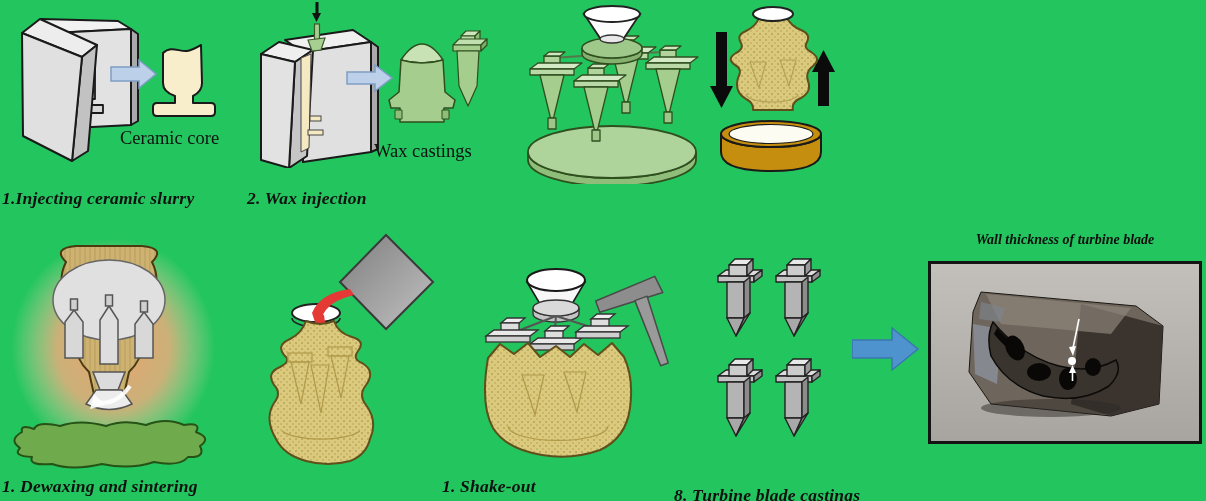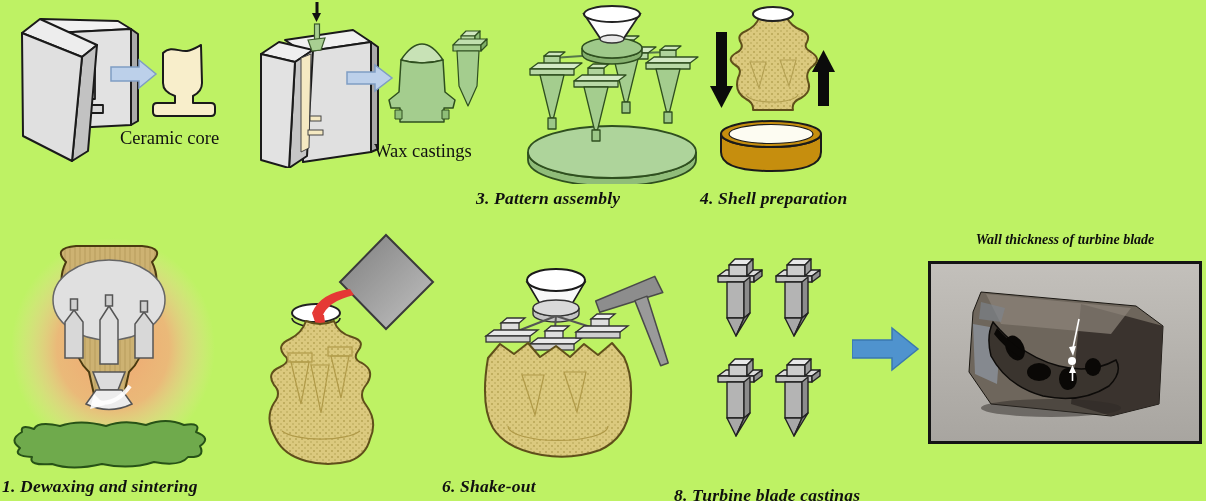--- a/index.html
+++ b/index.html
@@ -1,17 +1,17 @@
 <!DOCTYPE html>
 <html><head>
 <meta charset="utf-8">
 <style>
   html,body{margin:0;padding:0;background:#ffffff;}
   .canvas{
-    position:relative;width:1206px;height:501px;background:#bef264;overflow:hidden;
+    position:relative;width:1206px;height:501px;background:#22c55e;overflow:hidden;
     font-family:"Liberation Serif", serif;
   }
   .fig{position:absolute;}
   .caption{
     position:absolute;font-weight:bold;font-style:italic;font-size:17.5px;
     color:#101010;white-space:nowrap;letter-spacing:.2px;
   }
   .plainlabel{
     position:absolute;font-size:18.5px;color:#111;white-space:nowrap;
   }
@@ -45,20 +45,21 @@
       </g>
       <g>
         <polygon points="106,62 134,62 134,55 151,69 134,83 134,76 106,76" fill="#bcd0ea" stroke="#7f9dc4" stroke-width="1.5"></polygon>
       </g>
       <g transform="translate(148,38)">
         <path d="M10,10 C18,2 26,9 34,8 C40,7 44,4 48,2 L49,40 C49,48 44,51 40,53 L40,60 L58,60 Q62,60 62,64 L62,69 Q62,73 58,73 L4,73 Q0,73 0,69 L0,64 Q0,60 4,60 L22,60 L22,53 C16,51 10,48 10,40 Z" fill="#f8eecb" stroke="#1a1a1a" stroke-width="2" stroke-linejoin="round"></path>
       </g>
     </svg>
   </div>
   <div class="plainlabel" style="left:120px;top:128px;">Ceramic core</div>
+  <div class="caption" style="left:2px;top:188px;">1.Injecting ceramic slurry</div>
 
   <div class="fig" style="left:255px;top:0px;">
     <svg width="245" height="168" viewBox="0 0 245 168">
       <g>
         <rect x="60.5" y="2" width="3" height="12" fill="#111"></rect>
         <polygon points="57,13 66,13 61.5,22" fill="#111"></polygon>
       </g>
       <g stroke="#1a1a1a" stroke-width="2" stroke-linejoin="round">
         <path d="M30,40 L98,30 L116,42 L48,52 Z" fill="#f0f0f0"></path>
         <path d="M116,42 L123,47 L123,149 L116,152 Z" fill="#aaaaaa"></path>
@@ -90,20 +91,21 @@
         <rect x="6" y="6" width="14" height="9" fill="#b9dba4"></rect>
         <path d="M20,6 L25,1 L25,10 L20,15 Z" fill="#8fbe78"></path>
         <path d="M-2,15 L4,9 L32,9 L26,15 Z" fill="#c0dfae"></path>
         <rect x="-2" y="15" width="28" height="6" fill="#a4cd8e"></rect>
         <path d="M26,15 L32,9 L32,15 L26,21 Z" fill="#7fae68"></path>
         <path d="M2,21 L24,21 L22,56 L13,76 L4,56 Z" fill="#a4cd8e"></path>
       </g>
     </svg>
   </div>
   <div class="plainlabel" style="left:374px;top:141px;">Wax castings</div>
+  <div class="caption" style="left:247px;top:188px;">2. Wax injection</div>
 
   <div class="fig" style="left:520px;top:2px;">
     <svg width="200" height="182" viewBox="0 0 200 182">
       <g stroke="#2f4f1f" stroke-width="1.8">
         <path d="M8,150 A84,26 0 0 0 176,150 L176,158 A84,26 0 0 1 8,158 Z" fill="#90bd79"></path>
         <ellipse cx="92" cy="150" rx="84" ry="26" fill="#aed49b"></ellipse>
       </g>
       <g stroke="#56774a" stroke-width="2">
         <line x1="92" y1="52" x2="32" y2="56"></line>
         <line x1="92" y1="52" x2="76" y2="68"></line>
@@ -153,21 +155,20 @@
         <path d="M62,46 A30,10 0 0 0 122,46 L122,52 A30,10 0 0 1 62,52 Z" fill="#85b06e"></path>
         <ellipse cx="92" cy="46" rx="30" ry="10" fill="#9fc98a"></ellipse>
       </g>
       <g>
         <path d="M64,12 L80,36 L104,36 L120,12 Z" fill="#fdfdfd" stroke="#222" stroke-width="1.8"></path>
         <ellipse cx="92" cy="37" rx="12" ry="4" fill="#e8e8e8" stroke="#333" stroke-width="1.3"></ellipse>
         <ellipse cx="92" cy="12" rx="28" ry="8" fill="#ffffff" stroke="#222" stroke-width="2"></ellipse>
       </g>
     </svg>
   </div>
-  <div class="caption" style="left:476px;top:188px;">3. Pattern assembly</div>
 
   <div class="fig" style="left:710px;top:2px;">
     <svg width="140" height="178" viewBox="0 0 140 178">
       <defs>
         <pattern id="tex4" width="6" height="6" patternUnits="userSpaceOnUse">
           <rect width="6" height="6" fill="#dbc97e"></rect>
           <circle cx="2" cy="2" r="1" fill="#b7a554"></circle>
           <circle cx="5" cy="5" r="1" fill="#c4b264"></circle>
         </pattern>
       </defs>
@@ -188,21 +189,20 @@
         </g>
         <ellipse cx="63" cy="12" rx="20" ry="7" fill="#ffffff" stroke="#222" stroke-width="2"></ellipse>
       </g>
       <g stroke="#1a1a1a" stroke-width="2">
         <path d="M11,132 A50,13 0 0 0 111,132 L111,150 Q111,169 61,169 Q11,169 11,150 Z" fill="#c68e0e"></path>
         <ellipse cx="61" cy="132" rx="50" ry="13" fill="#c68e0e"></ellipse>
         <ellipse cx="61" cy="132" rx="42" ry="9.5" fill="#fdfcf2" stroke-width="1.2"></ellipse>
       </g>
     </svg>
   </div>
-  <div class="caption" style="left:700px;top:188px;">4. Shell preparation</div>
 
   <div class="fig" style="left:8px;top:238px;">
     <svg width="212" height="232" viewBox="0 0 212 232">
       <defs>
         <radialGradient id="glow5" cx="50%" cy="50%" r="50%">
           <stop offset="0%" stop-color="#f3a171" stop-opacity="0.95"></stop>
           <stop offset="55%" stop-color="#f5ab7e" stop-opacity="0.8"></stop>
           <stop offset="100%" stop-color="#fbd6ba" stop-opacity="0"></stop>
         </radialGradient>
         <pattern id="tex5" width="5" height="5" patternUnits="userSpaceOnUse">
@@ -317,21 +317,21 @@
             <path d="M86,132 l22,0 l-9,40 z"></path>
           <path d="M30,186 A38,11 0 0 0 130,186"></path>
         </g>
       </g>
       <g transform="translate(152,56) rotate(-20)" stroke="#4a4a4a" stroke-width="1.5" stroke-linejoin="round">
         <polygon points="-34,-7 30,-10 32,8 -34,5" fill="#8d8d8d"></polygon>
         <polygon points="3,6 16,6 13,76 5,76" fill="#9a9a9a"></polygon>
       </g>
     </svg>
   </div>
-  <div class="caption" style="left:442px;top:476px;">6. Shake-out</div>
+  <div class="caption" style="left:442px;top:476px;">1. Shake-out</div>
 
   <div class="fig" style="left:712px;top:252px;">
     <svg width="135" height="200" viewBox="0 0 135 200">
       <g stroke="#222" stroke-width="1.4" stroke-linejoin="round">
         <g transform="translate(4,4)">
           <path d="M2,20 L10,14 L46,14 L38,20 Z" fill="#dcdcdc"></path>
             <rect x="2" y="20" width="36" height="6" fill="#c4c4c4"></rect>
           <path d="M38,20 L46,14 L46,20 L38,26 Z" fill="#909090"></path>
           <path d="M13,9 L19,3 L37,3 L31,9 Z" fill="#e8e8e8"></path>
             <rect x="13" y="9" width="18" height="11" fill="#cccccc"></rect>

